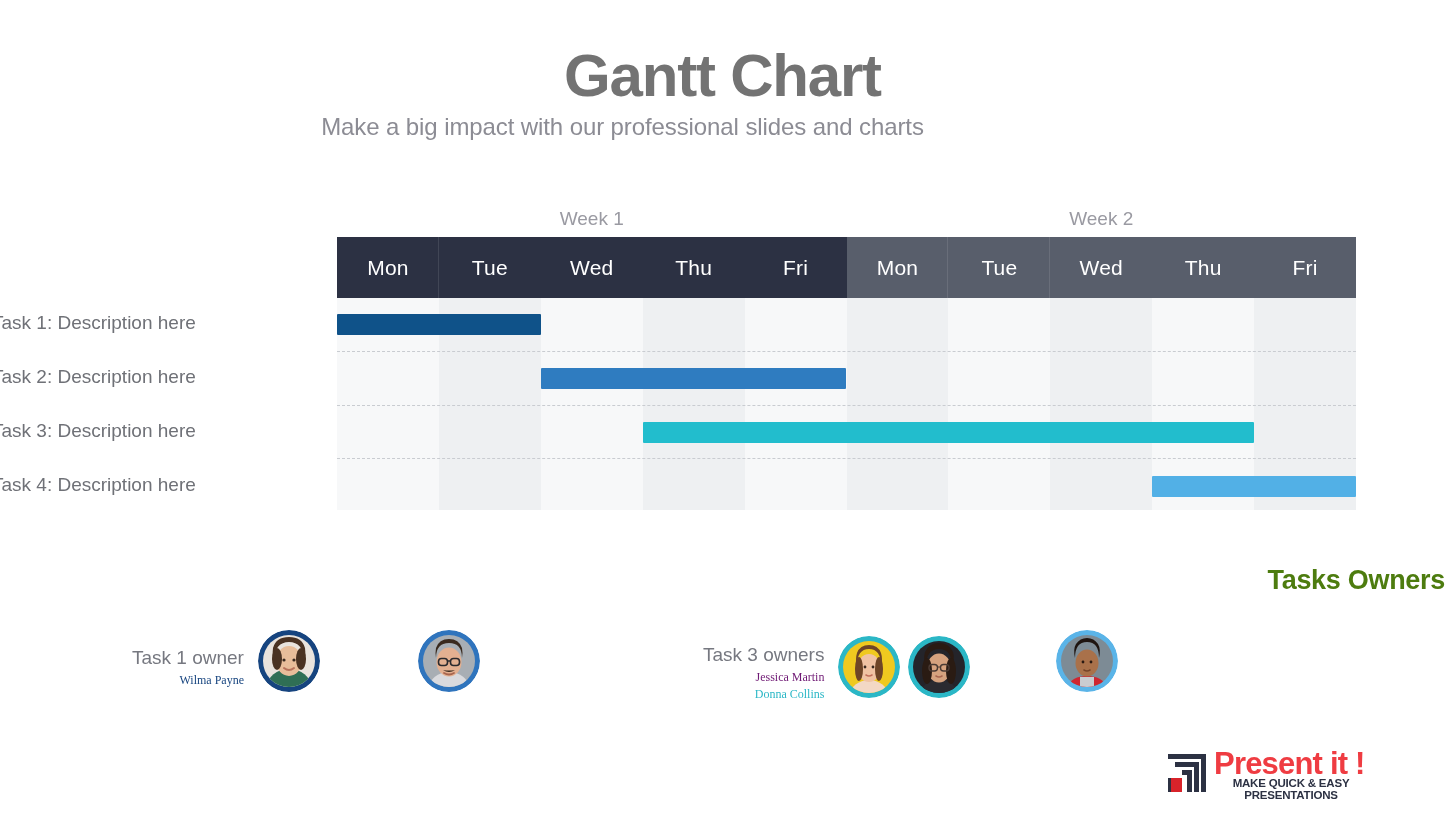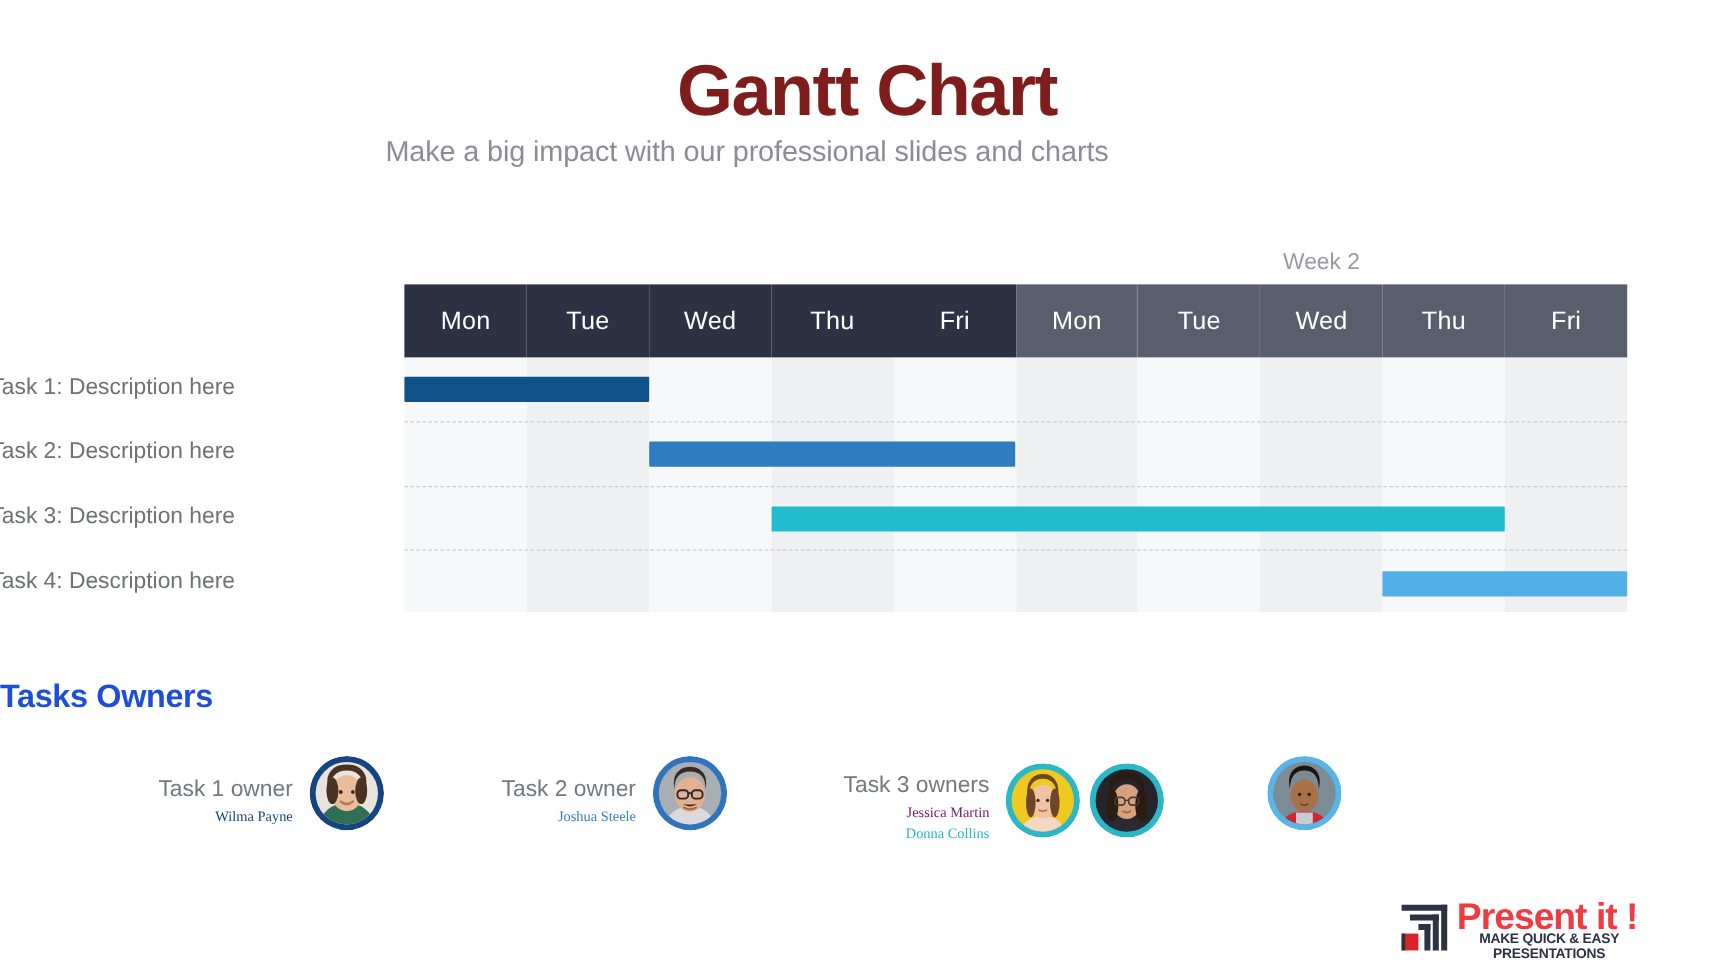--- a/index.html
+++ b/index.html
@@ -19,21 +19,21 @@
   
   #slide-title {
     position: absolute;
     top: 44px;
     left: 0;
     width: 1445px;
     text-align: center;
     font-size: 60px;
     font-weight: bold;
     letter-spacing: -1.2px;
-    color: #7f1d1d;
+    color: #737373;
     line-height: 1.08;
   }
   #slide-subtitle {
     position: absolute;
     top: 113px;
     left: 0;
     width: 1245px;
     text-align: center;
     font-size: 24px;
     font-weight: 400;
@@ -127,24 +127,24 @@
     color: #6f7177;
     white-space: nowrap;
   }
 
   
   #owners-title {
     position: absolute;
     top: 565px;
     left: 0;
     width: 1445px;
-    text-align: left;
+    text-align: right;
     font-size: 27px;
     font-weight: bold;
-    color: #1d4ed8;
+    color: #4d7c0f;
     letter-spacing: -0.3px;
   }
   .owners-row {
     position: absolute;
     top: 630px;
     left: 120px;
     width: 1225px;
     height: 120px;
   }
   .owner-group {
@@ -213,20 +213,21 @@
   }
   #logo-mark { position: absolute; left: 0; top: 0; }
 </style>
 </head>
 <body>
 
 <div id="slide-title">Gantt Chart</div>
 <div id="slide-subtitle">Make a big impact with our professional slides and charts</div>
 
 <div class="week-labels">
+  <div class="week-label w1">Week 1</div>
   <div class="week-label w2">Week 2</div>
 </div>
 
 <div class="task-labels">
   <div class="task-label" style="top:75px">Task 1: Description here</div>
   <div class="task-label" style="top:129px">Task 2: Description here</div>
   <div class="task-label" style="top:183px">Task 3: Description here</div>
   <div class="task-label" style="top:237px">Task 4: Description here</div>
 </div>
 
@@ -298,24 +299,20 @@
             <circle cx="26" cy="30" r="1.6" fill="#3a2a20"></circle>
             <circle cx="36" cy="30" r="1.6" fill="#3a2a20"></circle>
             <path d="M26 38 q5 4 10 0" stroke="#b8735c" stroke-width="2" fill="none" stroke-linecap="round"></path>
           </g>
         </svg>
       </div>
     </div>
   </div>
 
   <div class="owner-group" style="left:298px">
-    <div class="owner-text">
-      <div class="owner-role">Task 2 owner</div>
-      <div class="owner-name" style="color:#3b7cc4">Joshua Steele</div>
-    </div>
     <div class="avatars">
       <div class="avatar">
         <svg width="62" height="62" viewBox="0 0 62 62">
           <defs>
               <clipPath id="c2">
                 <circle cx="31" cy="31" r="26"></circle>
               </clipPath>
             </defs>
           <circle cx="31" cy="31" r="31" fill="#2f74bd"></circle>
           <circle cx="31" cy="31" r="26" fill="#a8aeb4"></circle>

